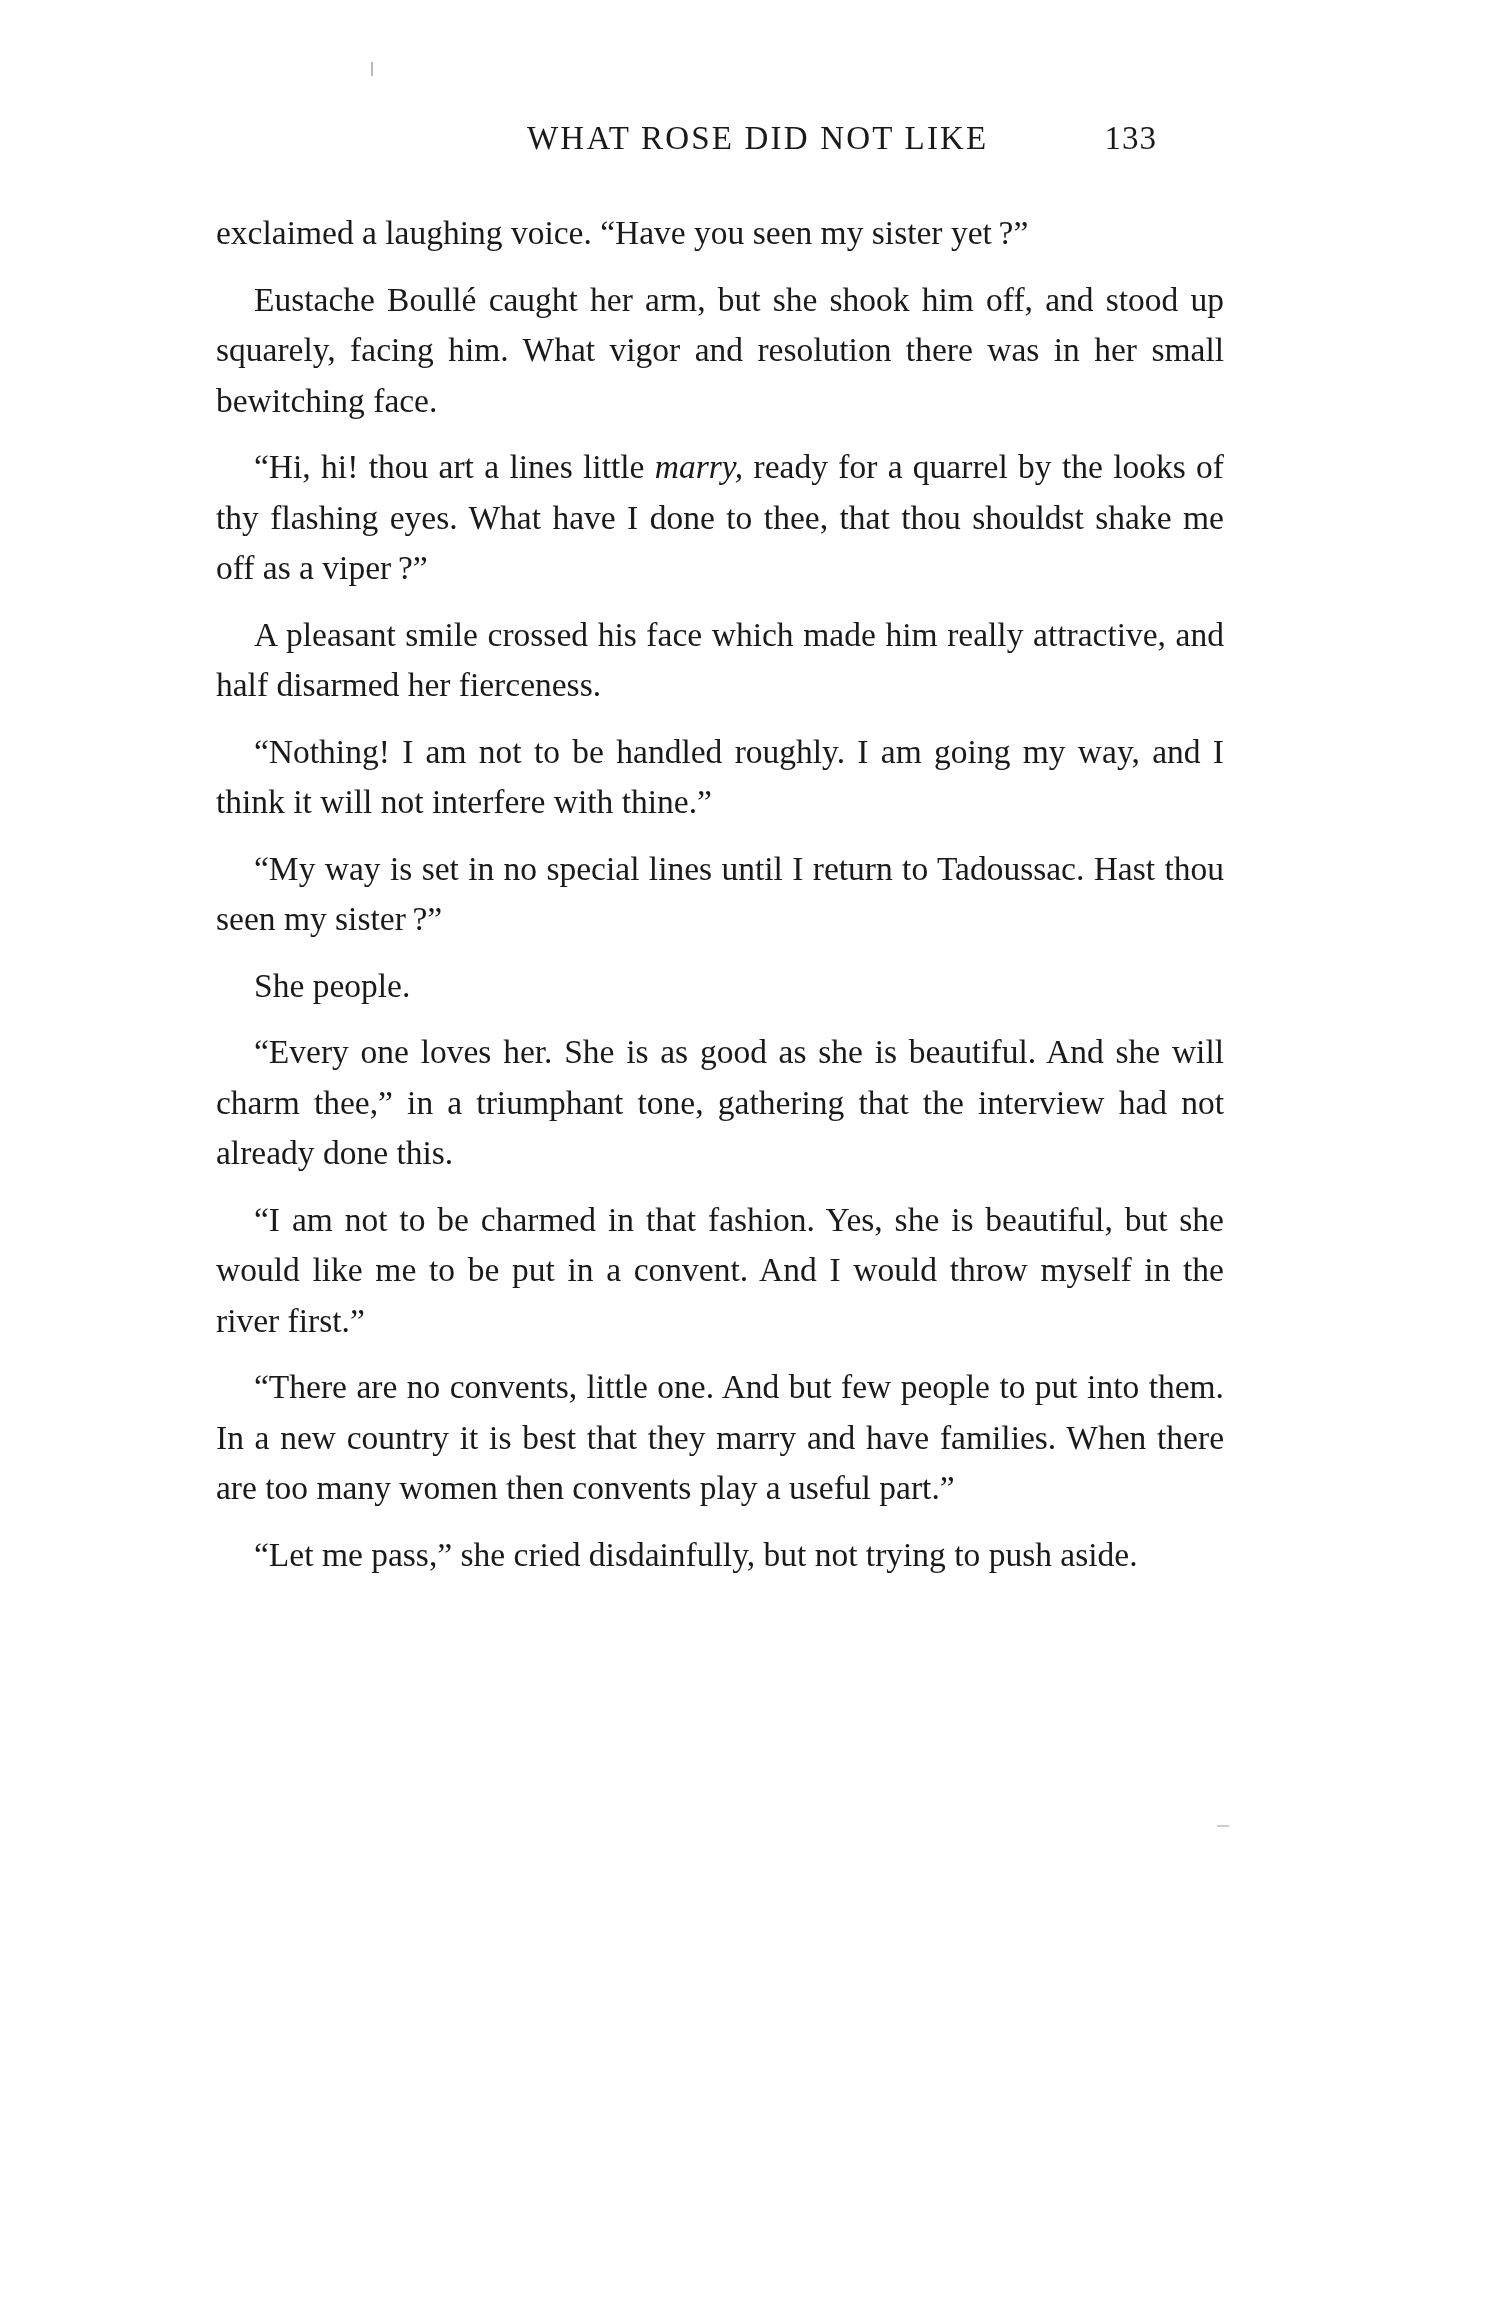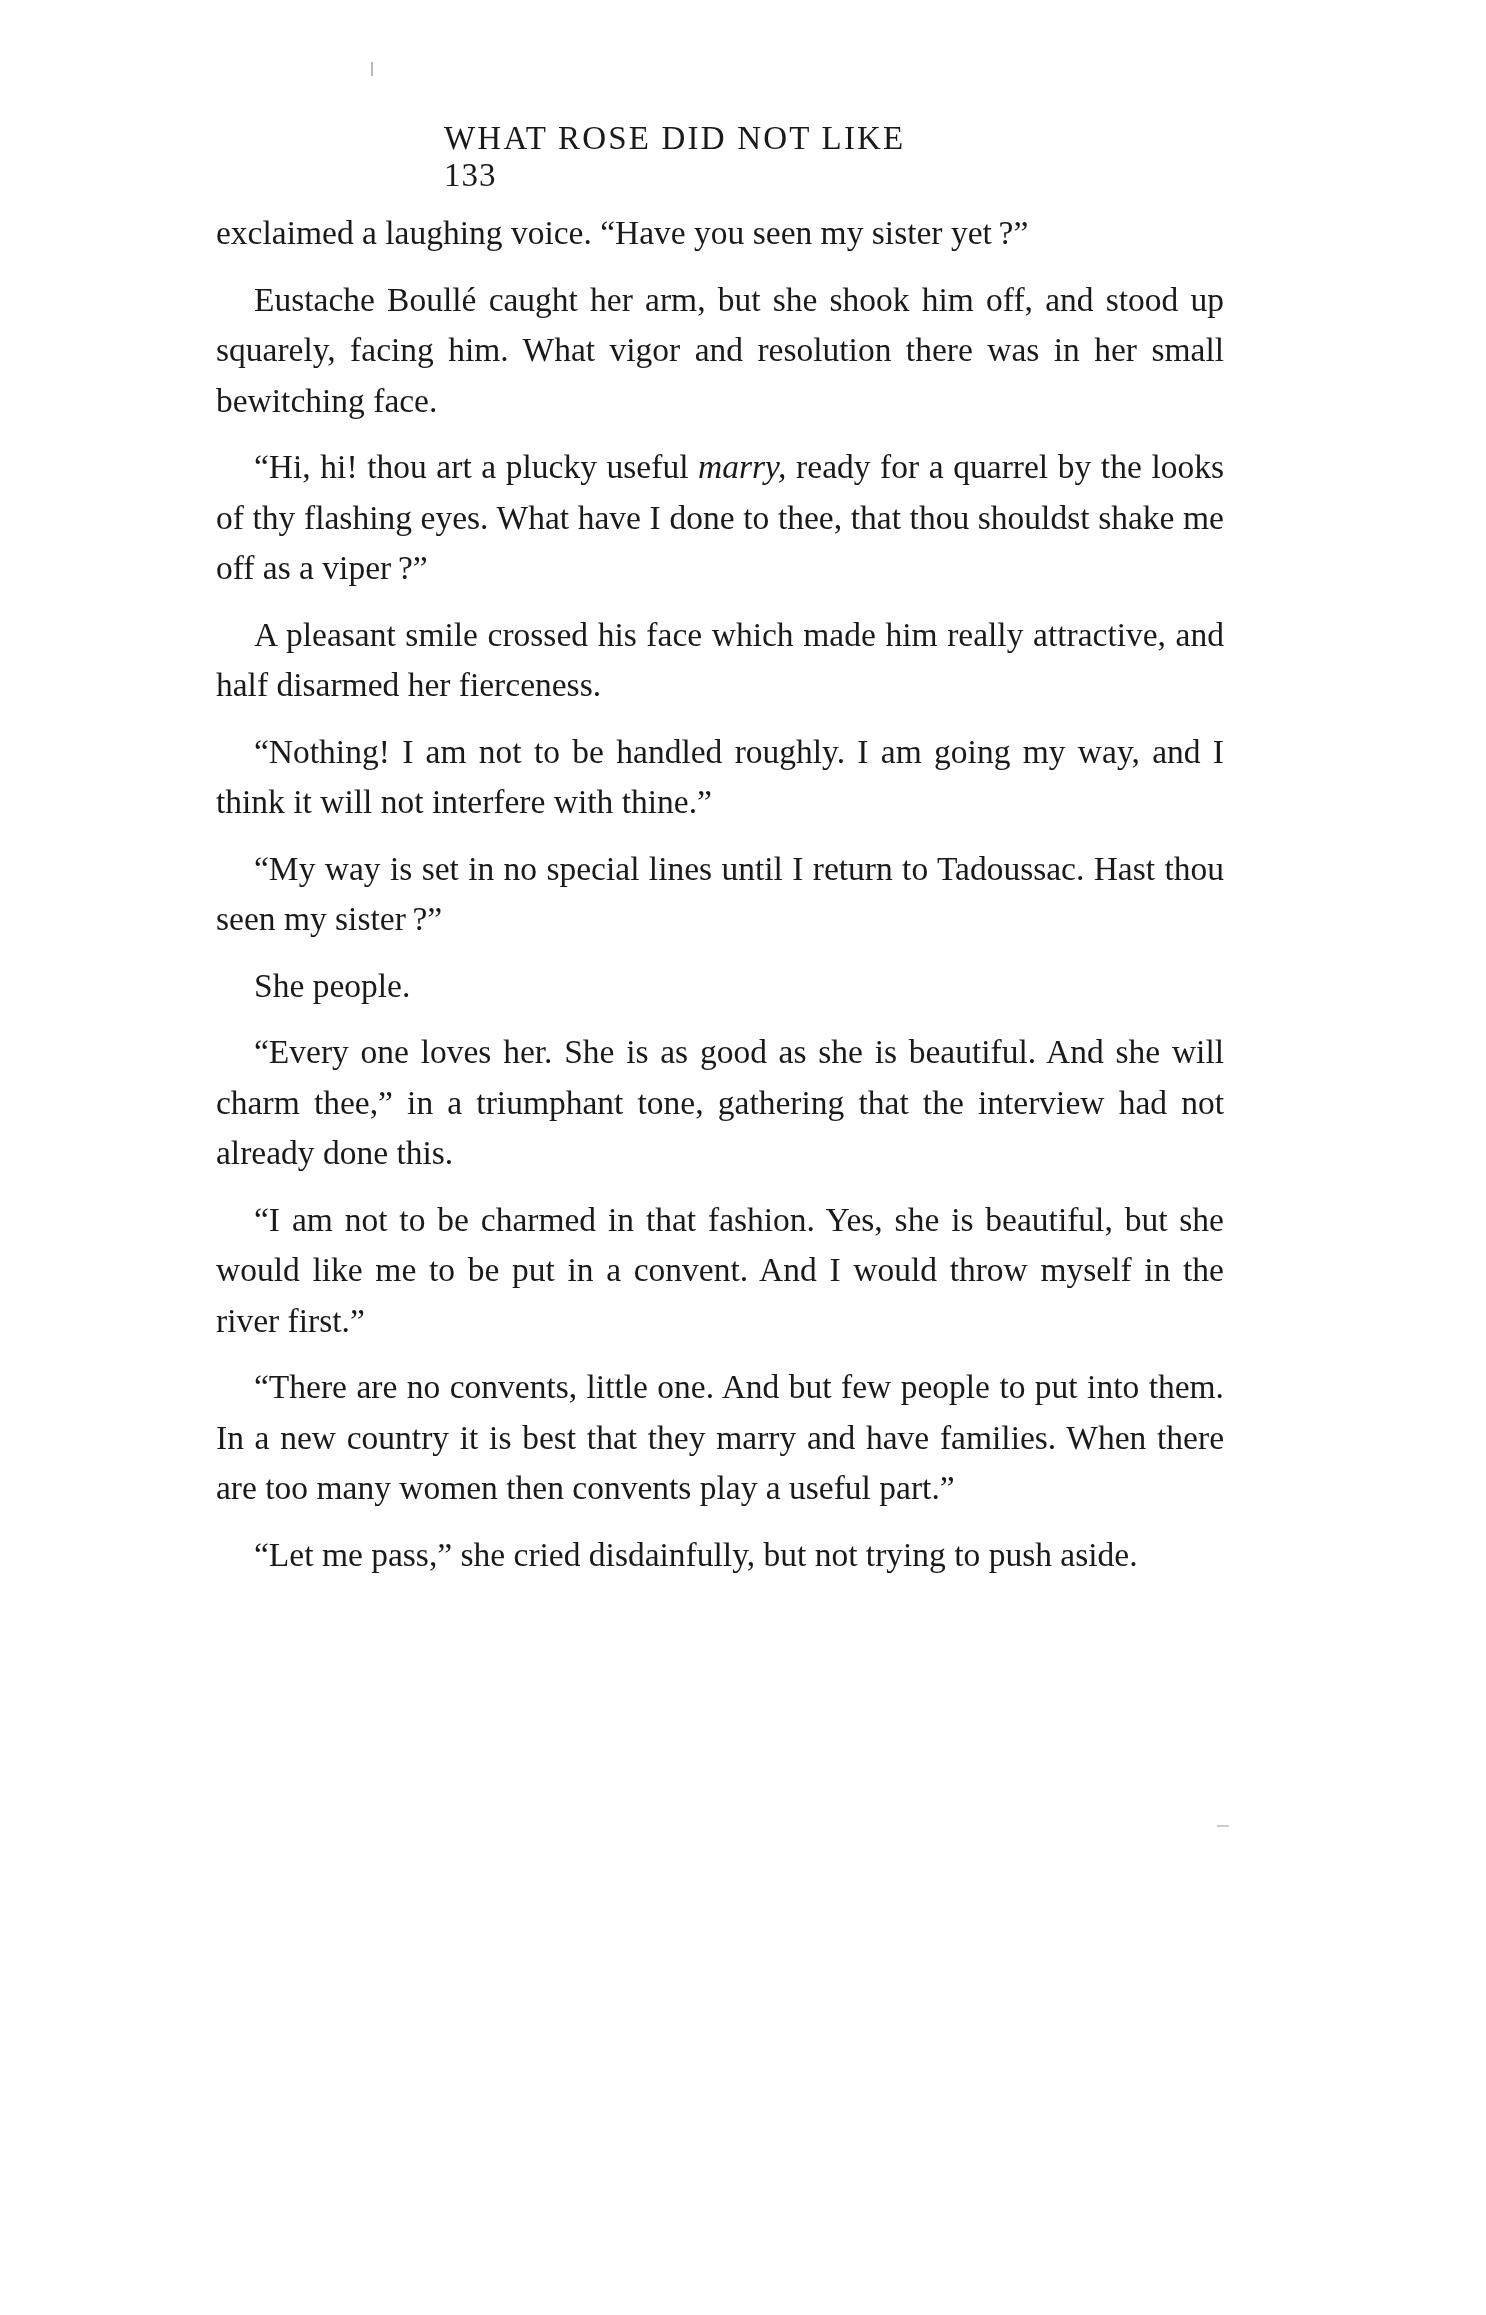--- a/index.html
+++ b/index.html
@@ -25,24 +25,23 @@
   }
   .content {
     position: absolute;
     left: 200px;
     top: 120px;
     width: 1040px;
   }
   .running-head {
     display: flex;
     align-items: baseline;
-    justify-content: flex-start;
+    justify-content: center;
     margin-bottom: 46px;
     height: 42px;
-    flex-direction: column;
   }
   .running-title {
     font-size: 33px;
     letter-spacing: 2.2px;
     font-variant: normal;
     text-transform: uppercase;
     margin-left: 244px;
     white-space: nowrap;
   }
   .folio {
@@ -99,21 +98,21 @@
   <div class="content">
 
     <div class="running-head">
       <span class="running-title">WHAT ROSE DID NOT LIKE</span>
       <span class="folio">133</span>
     </div>
 
     <div class="body-text">
       <p>exclaimed a laughing voice.  “Have you seen my sister yet ?”</p>
       <p class="indent">Eustache Boullé caught her arm, but she shook him off, and stood up squarely, facing him.  What vigor and resolution there was in her small bewitching face.</p>
-      <p class="indent"><span>“Hi, hi! thou art a plucky useful </span><span class="ital">marry,</span><span> ready for a quarrel by the looks of thy flashing eyes.  What have I done to thee, that thou shouldst shake me off as a viper ?”</span></p>
+      <p class="indent"><span>“Hi, hi! thou art a lines little </span><span class="ital">marry,</span><span> ready for a quarrel by the looks of thy flashing eyes.  What have I done to thee, that thou shouldst shake me off as a viper ?”</span></p>
       <p class="indent">A pleasant smile crossed his face which made him really attractive, and half disarmed her fierceness.</p>
       <p class="indent">“Nothing! I am not to be handled roughly.  I am going my way, and I think it will not interfere with thine.”</p>
       <p class="indent">“My way is set in no special lines until I return to Tadoussac.  Hast thou seen my sister ?”</p>
       <p class="indent">She people.</p>
       <p class="indent">“Every one loves her.  She is as good as she is beautiful.  And she will charm thee,” in a triumphant tone, gathering that the interview had not already done this.</p>
       <p class="indent">“I am not to be charmed in that fashion.  Yes, she is beautiful, but she would like me to be put in a convent.  And I would throw myself in the river first.”</p>
       <p class="indent">“There are no convents, little one.  And but few people to put into them.  In a new country it is best that they marry and have families.  When there are too many women then convents play a useful part.”</p>
       <p class="indent">“Let me pass,” she cried disdainfully, but not trying to push aside.</p>
     </div>
 

